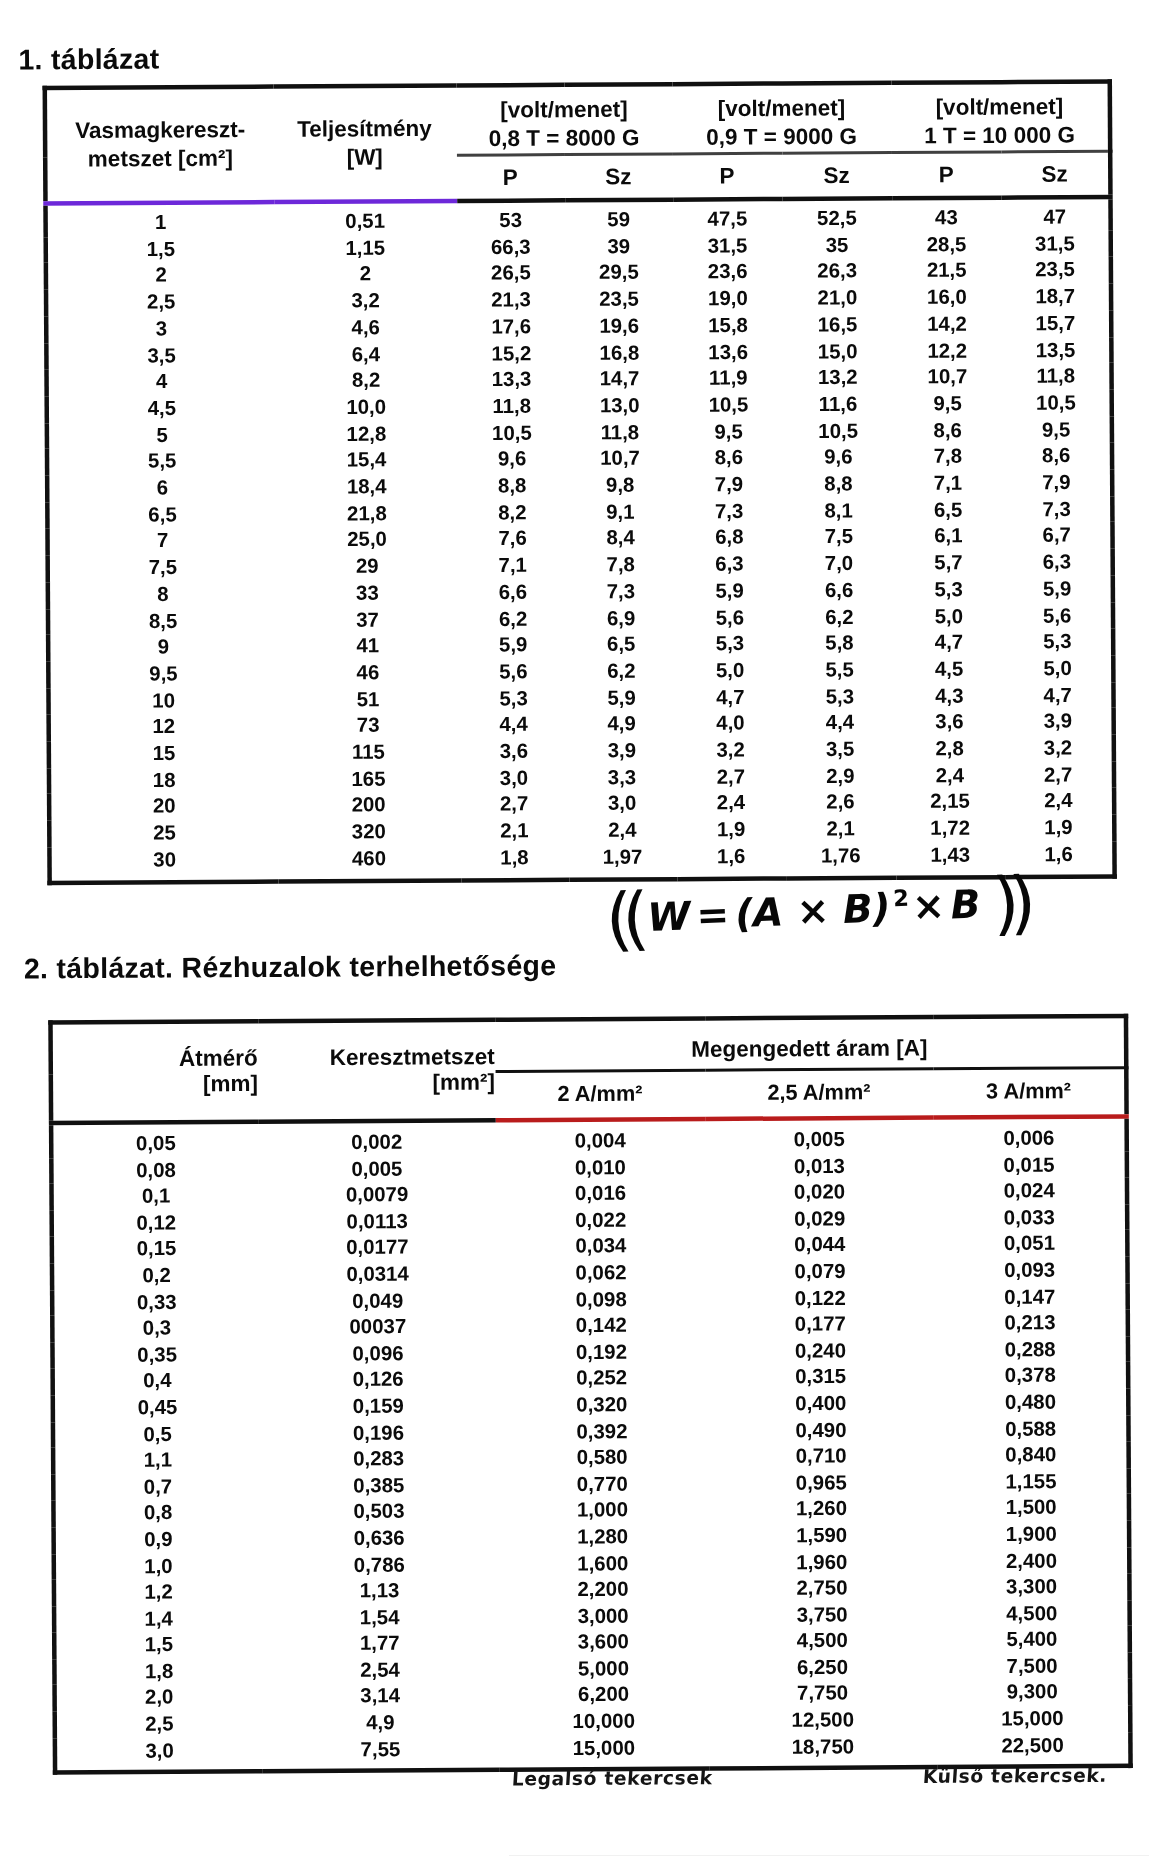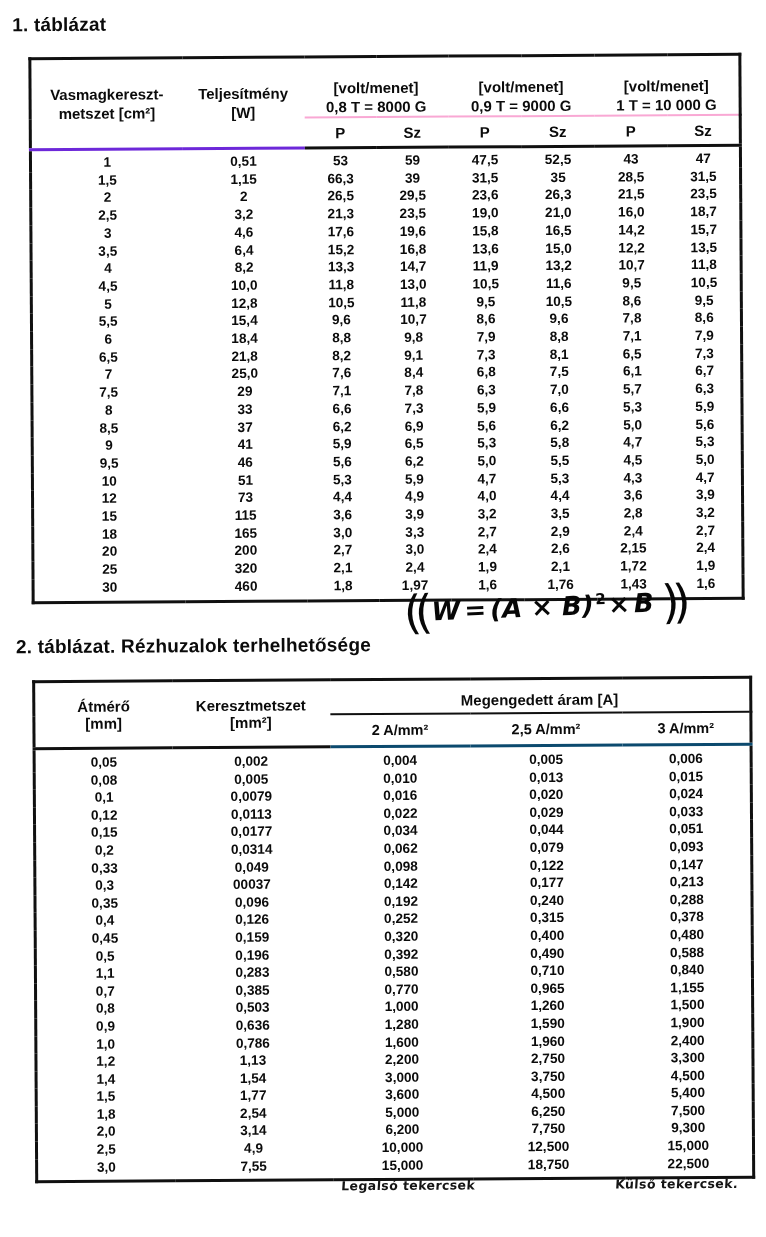--- a/index.html
+++ b/index.html
@@ -10,52 +10,52 @@
     font-family:"Liberation Sans", sans-serif;
     color:#0b0b0b;
     overflow:hidden;
   }
   .tilt { transform:rotate(-0.35deg); transform-origin:50% 50%; }
 
   .doc-title {
     position:absolute;
     font-size:19px; font-weight:700; letter-spacing:0.2px;
   }
-  #title1 { left:12px; top:12px; }
+  #title1 { left:12px; top:28px; }
   #title2 { left:12px; top:634px; }
 
   
   table {
     border-collapse:collapse;
     table-layout:fixed;
     position:absolute;
     background:#fff;
   }
   #table1 { left:28px; top:55px;  width:712px; }
   #table2 { left:28px; top:678px; width:717px; }
   table, #table1, #table2 { border:3px solid #101010; }
 
   th, td { padding:0; font-weight:700; white-space:nowrap; overflow:hidden; }
 
   
   .t1 thead th { font-size:15px; vertical-align:middle; }
   .t1 th.side { border-bottom:3px solid #6d28d9; }
-  .t1 th.grp  { border-bottom:2px solid #f9a8d4; padding-top:20px; }
+  .t1 th.grp  { border-bottom:2px solid #404040; padding-top:6px; }
   .t1 tr.subrow th { border-bottom:3px solid #101010; height:28px; font-size:15px; }
   .t1 .hl { line-height:19px; }
   
   .t1 tbody td { height:17.7px; font-size:13.6px; text-align:center; line-height:17.7px; }
   .t1 tbody tr:first-child td { padding-top:3px; }
   .t1 tbody tr:last-child  td { padding-bottom:4px; }
 
   
   .t2 thead th { font-size:15px; vertical-align:middle; }
-  .t2 th.side { border-bottom:3px solid #101010; }
+  .t2 th.side { border-bottom:3px solid #101010;text-align:right; }
   .t2 th.grp  { border-bottom:2px solid #101010; padding-top:7px; height:25px; }
-  .t2 tr.subrow th { border-bottom:3px solid #0c4a6e; height:30px; font-size:14.5px; }
+  .t2 tr.subrow th { border-bottom:3px solid #b91c1c; height:30px; font-size:14.5px; }
   
   .t2 tbody td { height:17.6px; font-size:13.6px; text-align:center; line-height:17.6px; }
   .t2 tbody tr:first-child td { padding-top:4px; }
   .t2 tbody tr:last-child  td { padding-bottom:4px; }
 
   
   .formula {
     position:absolute; left:400px; top:581px;
     transform:rotate(-2deg);
     font-family:"DejaVu Sans", sans-serif;

